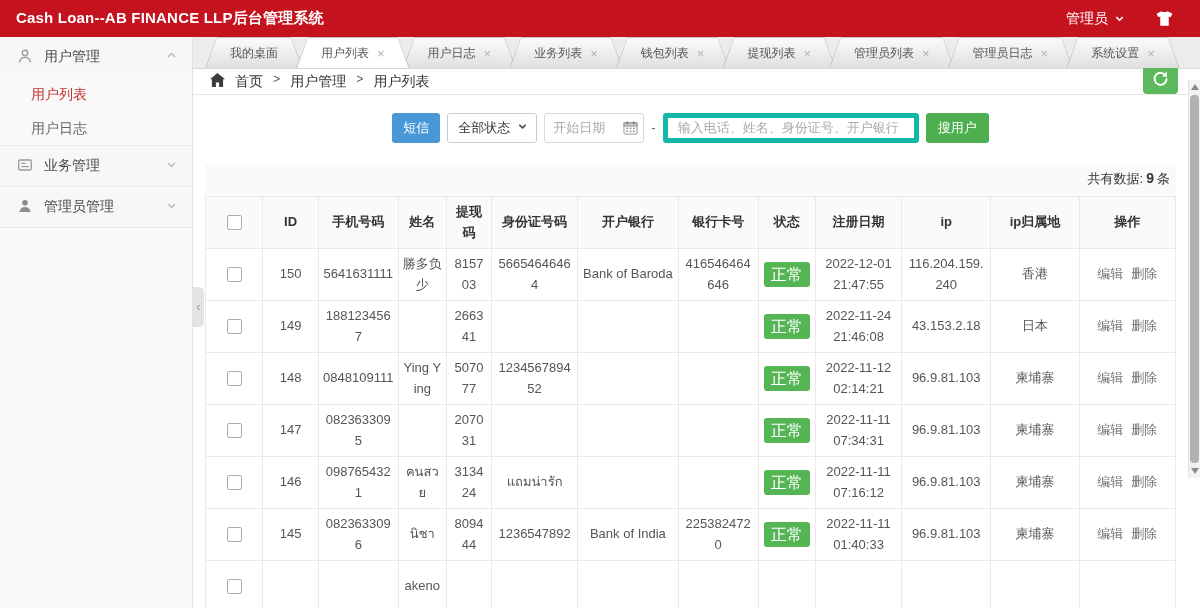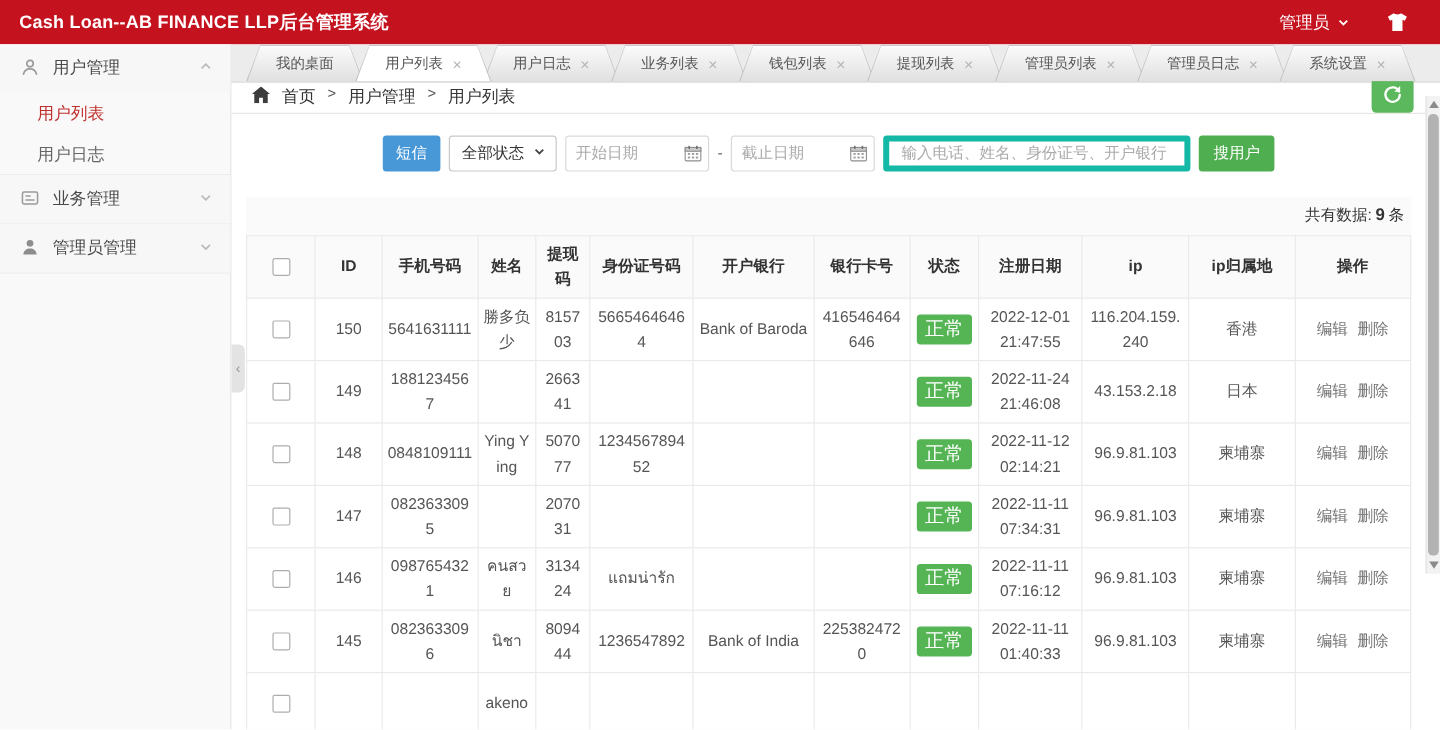--- a/index.html
+++ b/index.html
@@ -52,21 +52,21 @@
 
   
   .content { flex:1; background:#fff; padding:0 24px 0 12px; }
   .filterbar { display:flex; justify-content:center; align-items:center; gap:7px;
     margin-top:17px; height:31px; font-size:13px; }
   .btn-sms { background:var(--accent-blue,#4898d8); color:#fff; border:none; border-radius:3px;
     height:30px; padding:0 11px; font-size:13px; cursor:pointer; }
   .select { height:30px; border:1px solid #c9c9c9; border-radius:3px; background:#fff;
     display:flex; align-items:center; gap:7px; padding:0 8px 0 10px; color:#333; cursor:pointer; }
   .date-wrap { position:relative; }
-  .date-wrap input { width:120px; height:30px; border:1px solid #d9d9d9; border-radius:3px;
+  .date-wrap input { width:100px; height:30px; border:1px solid #d9d9d9; border-radius:3px;
     padding:0 26px 0 8px; font-size:13px; color:#555; }
   .date-wrap .cal { position:absolute; right:6px; top:8px; cursor:pointer; }
   .dash { color:#666; }
   .kw { width:256px; height:30px; border:5px solid #14b8a6; border-radius:3px;
     padding:0 10px; font-size:13px; color:#555; }
   input::placeholder { color:#aaa; }
   .btn-search { background:var(--accent-green,#4fae4f); color:#fff; border:none; border-radius:3px;
     height:30px; padding:0 12px; font-size:13px; cursor:pointer; }
 
   
@@ -257,37 +257,20 @@
                   <rect x="3.4" y="7" width="2" height="1.6"></rect>
                   <rect x="7" y="7" width="2" height="1.6"></rect>
                   <rect x="10.6" y="7" width="2" height="1.6"></rect>
                   <rect x="3.4" y="10.2" width="2" height="1.6"></rect>
                   <rect x="7" y="10.2" width="2" height="1.6"></rect>
                   <rect x="10.6" y="10.2" width="2" height="1.6"></rect>
                 </g>
               </svg></span>
         </div>
         <span class="dash">-</span>
-        <div class="date-wrap">
-          <input placeholder="截止日期" style="">
-          <span class="cal"><svg width="15" height="14" viewBox="0 0 16 15">
-                <rect x="1" y="2" width="14" height="12" rx="1.2" fill="#fdfdfd" stroke="#8f8f8f"></rect>
-                <rect x="1" y="2" width="14" height="3.4" fill="#c9c9c9" stroke="#8f8f8f"></rect>
-                <line x1="4.6" y1=".6" x2="4.6" y2="3.4" stroke="#6e6e6e" stroke-width="1.4"></line>
-                <line x1="11.4" y1=".6" x2="11.4" y2="3.4" stroke="#6e6e6e" stroke-width="1.4"></line>
-                <g fill="#9a9a9a">
-                  <rect x="3.4" y="7" width="2" height="1.6"></rect>
-                  <rect x="7" y="7" width="2" height="1.6"></rect>
-                  <rect x="10.6" y="7" width="2" height="1.6"></rect>
-                  <rect x="3.4" y="10.2" width="2" height="1.6"></rect>
-                  <rect x="7" y="10.2" width="2" height="1.6"></rect>
-                  <rect x="10.6" y="10.2" width="2" height="1.6"></rect>
-                </g>
-              </svg></span>
-        </div>
         <input class="kw" placeholder="输入电话、姓名、身份证号、开户银行" style="">
         <button class="btn-search">搜用户</button>
       </div>
 
       <div class="panel">
         <div class="summary">
           <span>共有数据:</span><b>9</b><span>条</span>
         </div>
         <table>
           <colgroup>

